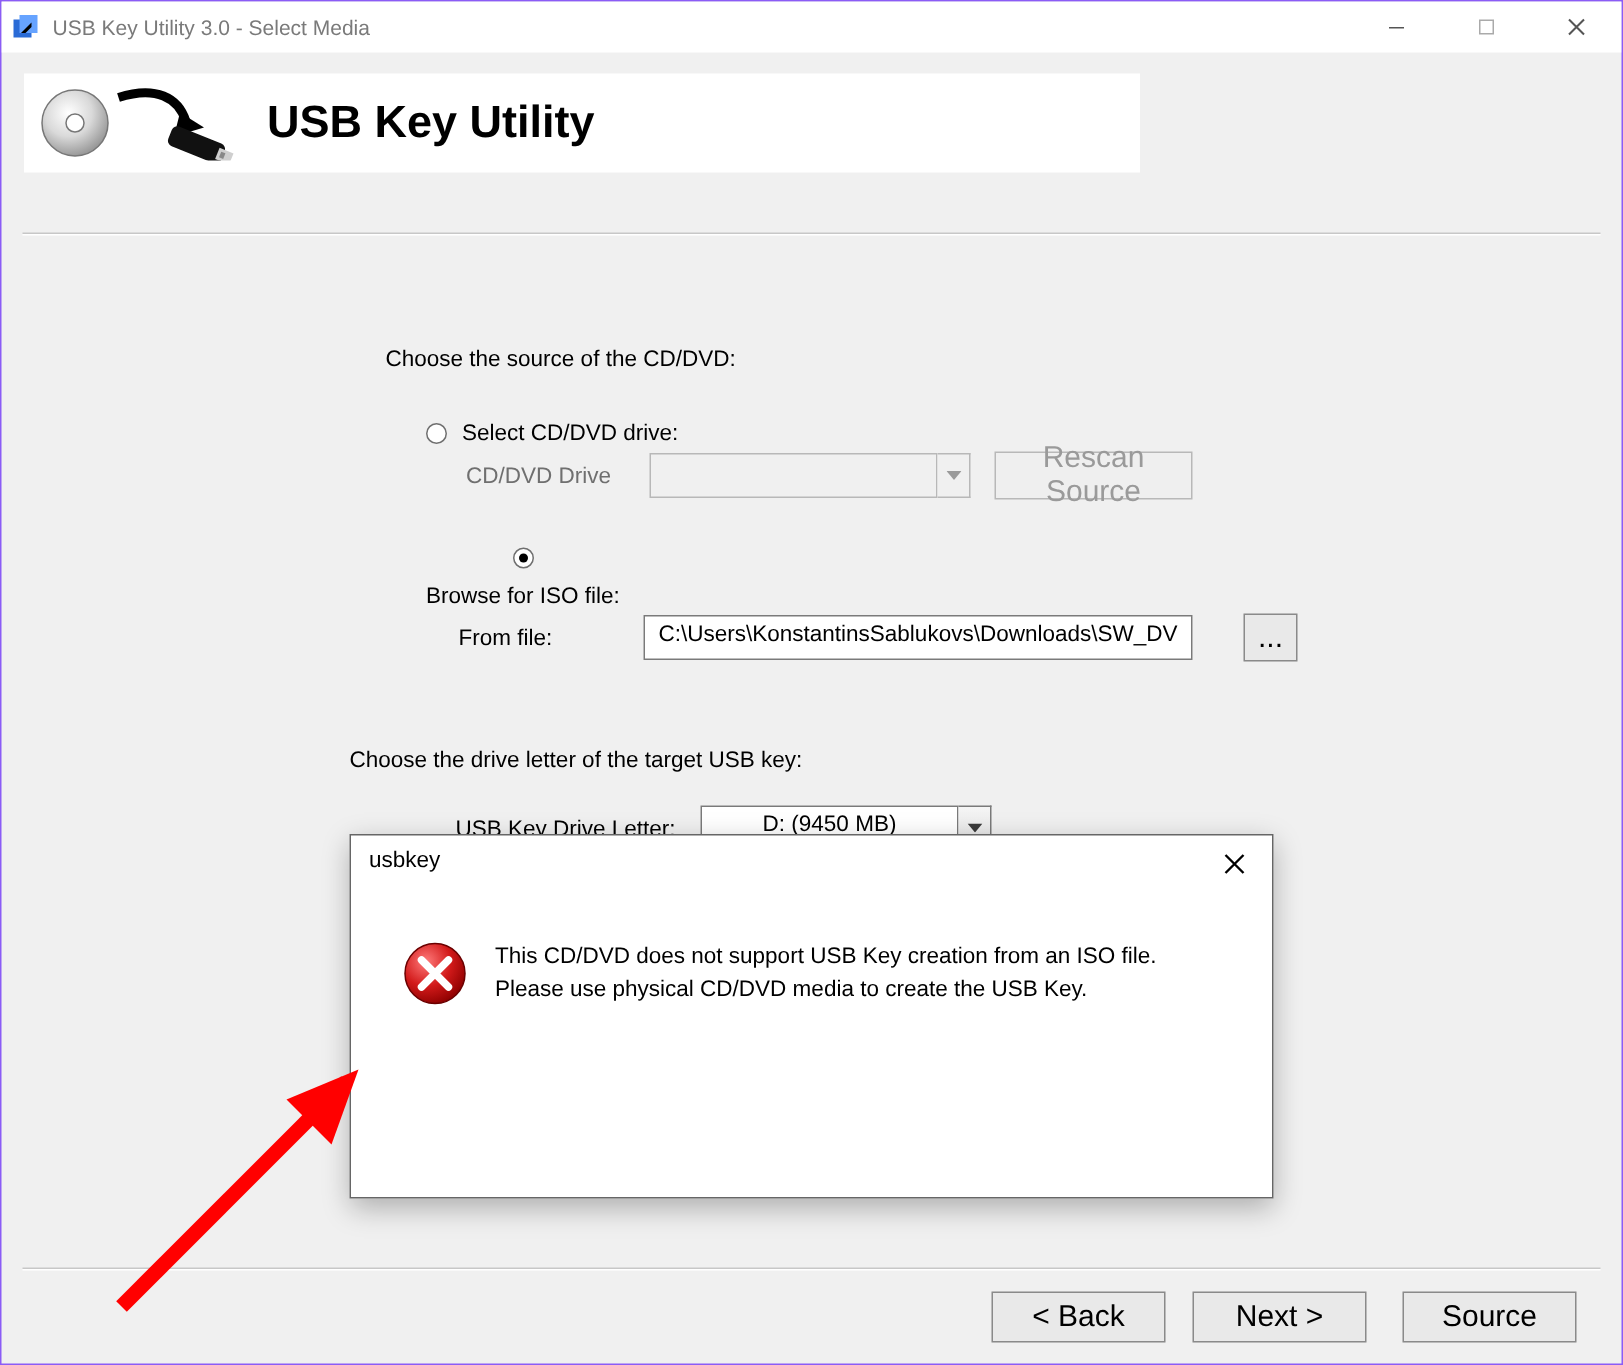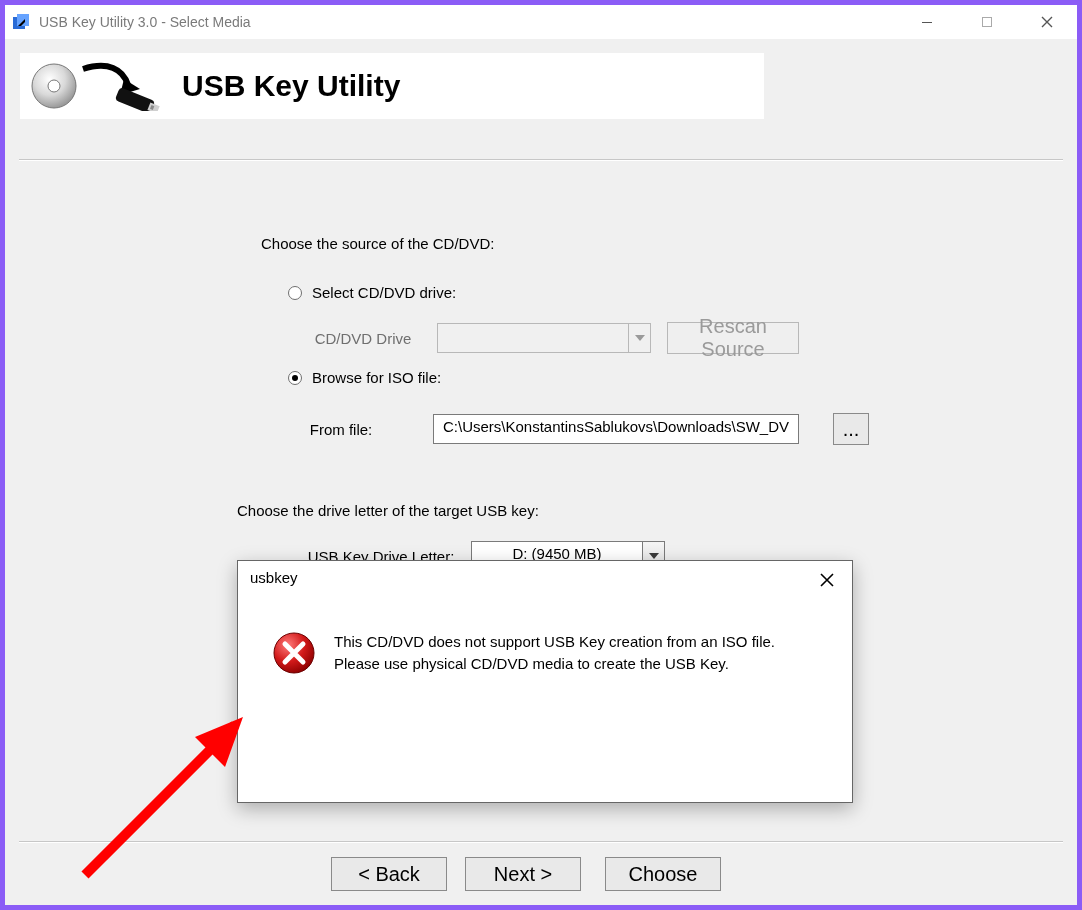--- a/index.html
+++ b/index.html
@@ -17,21 +17,21 @@
     font-family: var(--font);
     font-size: 15px;
     color: var(--text);
     background: #ffffff;
   }
   .window {
     width: 1082px;
     height: 910px;
     position: relative;
     background: #f0f0f0;
-    border: 5px solid #8b5cf6;
+    border: 1px solid #8b5cf6;
     overflow: hidden;
   }
   
   .titlebar {
     position: absolute;
     top: 0; left: 0; right: 0;
     height: 34px;
     background: #ffffff;
     display: flex;
     align-items: center;
@@ -111,39 +111,39 @@
     font-size: 15px;
   }
   .radio-row {
     position: absolute;
     left: 283px;
     display: flex;
     align-items: center;
     gap: 10px;
   }
   .radio-cddvd { top: 115px; }
-  .radio-iso   { top: 200px; }
+  .radio-iso   { top: 200px; flex-direction: column; }
   .radio {
     width: 14px; height: 14px;
     border: 1px solid #6f6f6f;
     border-radius: 50%;
     background: #fff;
     position: relative;
   }
   .radio.checked::after {
     content: "";
     position: absolute;
     left: 3px; top: 3px;
     width: 6px; height: 6px;
     border-radius: 50%;
     background: #000;
   }
   .drive-row {
     position: absolute;
-    top: 153px;
+    top: 136px;
     left: 300px;
     display: flex;
     align-items: center;
     gap: 16px;
   }
   .label-muted { color: var(--muted); }
   .dropdown {
     display: inline-flex;
     align-items: center;
     height: 30px;
@@ -223,21 +223,21 @@
     align-items: center;
     gap: 14px;
   }
   
   .footer {
     position: absolute;
     left: 0; right: 16px; bottom: 0;
     height: 62px;
     display: flex;
     align-items: center;
-    justify-content: center;
+    justify-content: flex-end;
     padding-right: 14px;
     gap: 18px;
   }
   .footer .btn {
     width: 116px;
     height: 34px;
   }
   .footer-sep {
     position: absolute;
     left: 14px; right: 14px;
@@ -410,21 +410,21 @@
         </span>
       </div>
 
     </div>
 
     <div class="footer-sep"></div>
 
     <div class="footer">
       <span class="btn">&lt; Back</span>
       <span class="btn">Next &gt;</span>
-      <span class="btn" style="margin-left:6px;">Choose</span>
+      <span class="btn" style="margin-left:6px;">Source</span>
     </div>
 
   </div>
 
   <div class="dialog">
     <div class="dlg-title">usbkey</div>
     <div class="dlg-close">
       <svg width="16" height="16">
         <path d="M2 2 L14 14 M14 2 L2 14" stroke="#000" stroke-width="1.6"></path>
       </svg>

